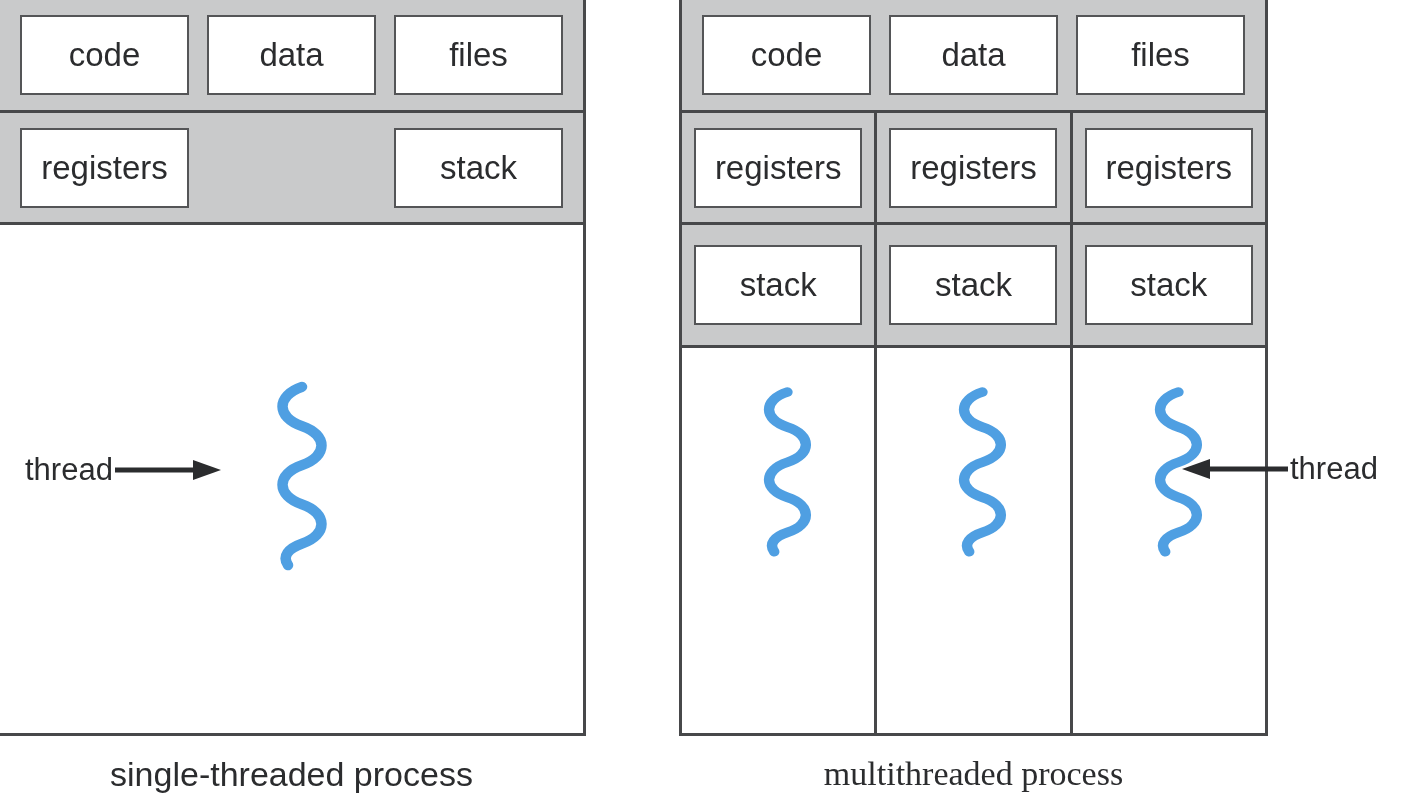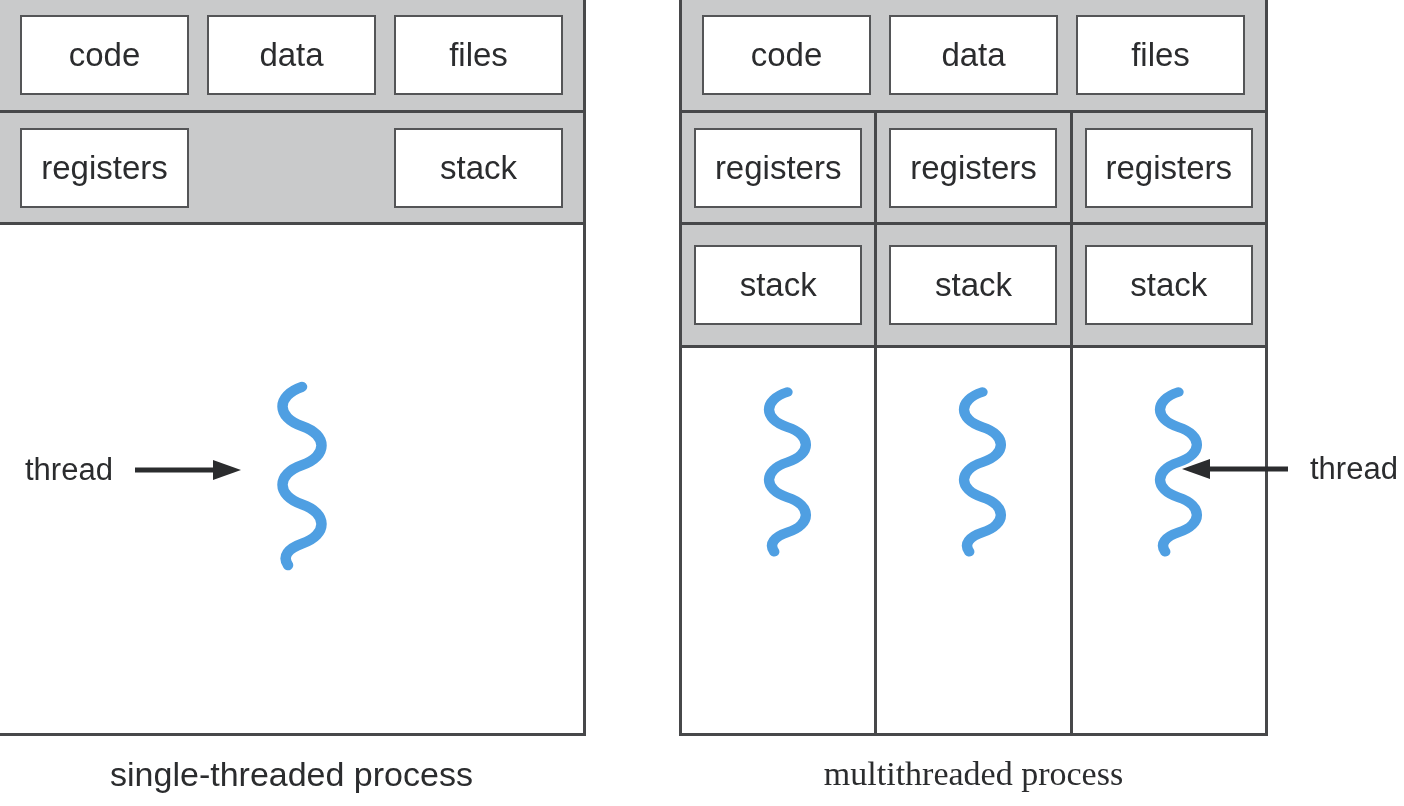--- a/index.html
+++ b/index.html
@@ -42,21 +42,21 @@
   .col-white{flex:1;display:flex;justify-content:center;align-items:flex-start;background:#fff;}
   .col-white .squiggle{margin-top:37px;}
 
   
   .white-area{flex:1;display:flex;justify-content:center;align-items:flex-start;background:#fff;}
   .white-area .squiggle{margin-top:154px;}
 
   .squiggle{display:block;}
 
   
-  .thread-note{position:absolute;display:flex;align-items:center;gap:22px;height:42px;
+  .thread-note{position:absolute;display:flex;align-items:center;gap:2px;height:42px;
     font-size:31px;color:var(--text);white-space:nowrap;}
   .note-left{left:25px;top:449px;}
   .note-right{left:1180px;top:448px;}
   .arrow-svg{display:block;flex:0 0 auto;}
 
   
   .caption{position:absolute;top:755px;width:589px;text-align:center;
     font-size:34px;color:var(--text);}
   .caption-left{left:-3px;}
   .caption-right{left:679px;font-family:Liberation Serif, serif;}

